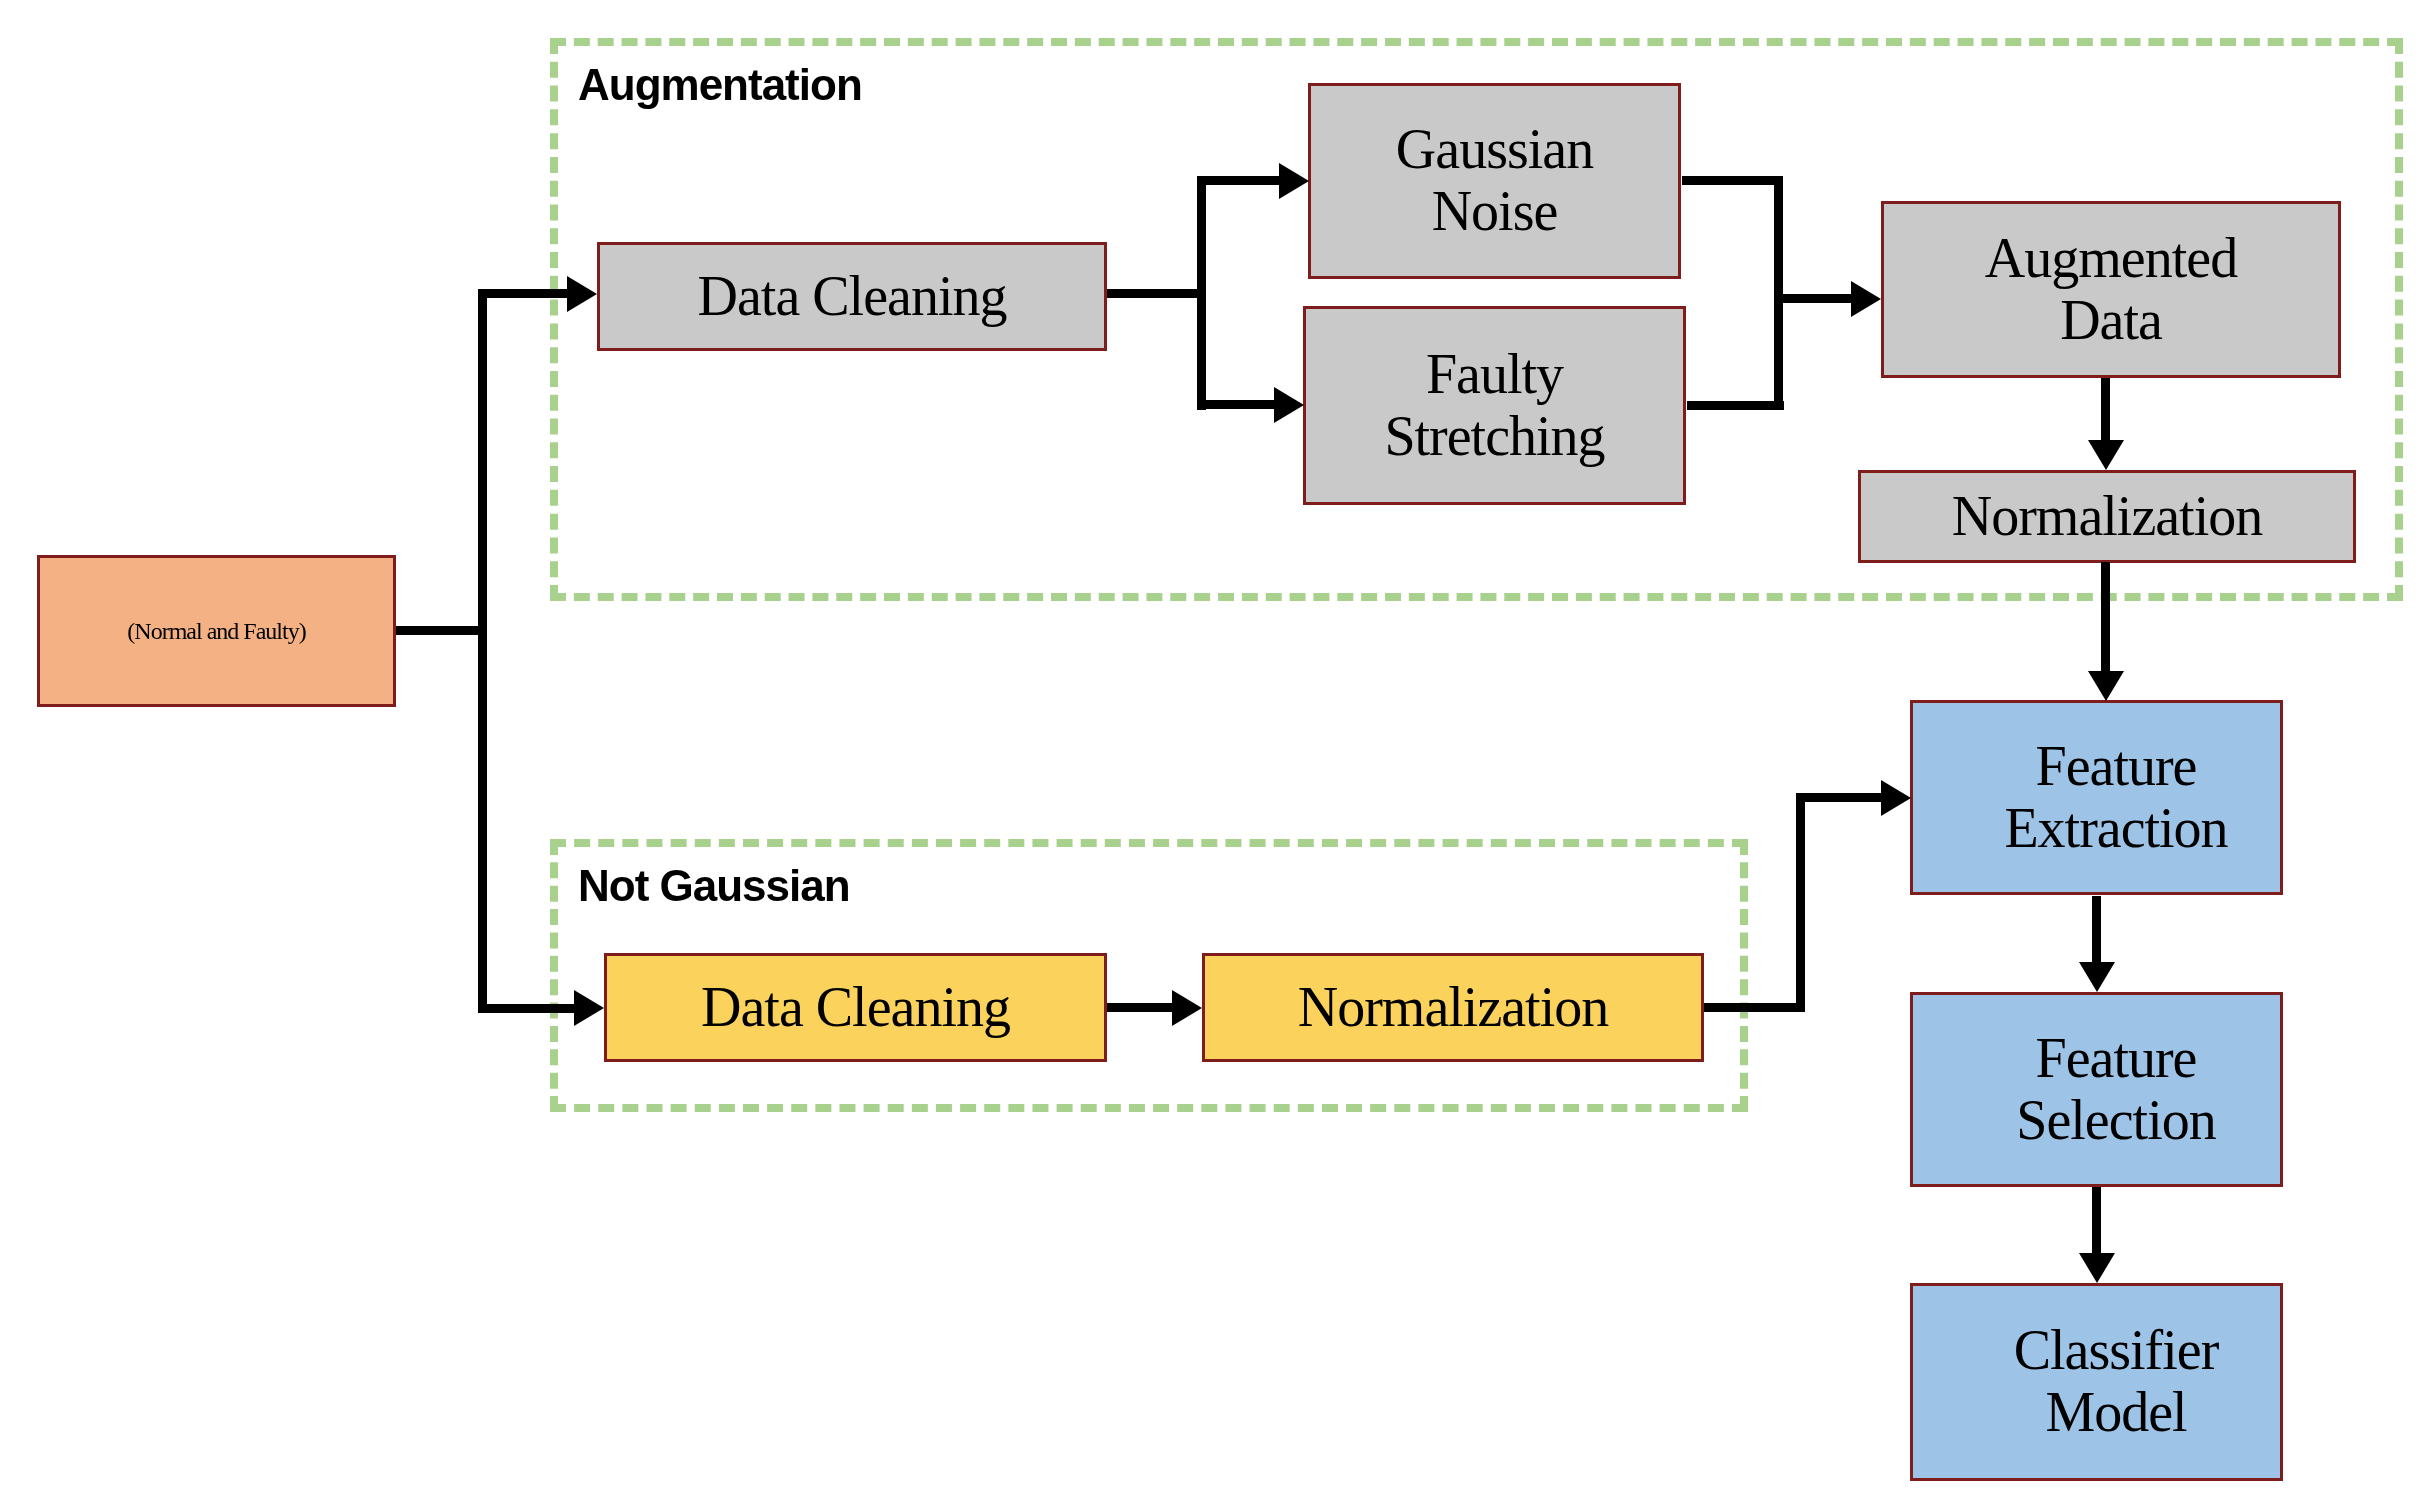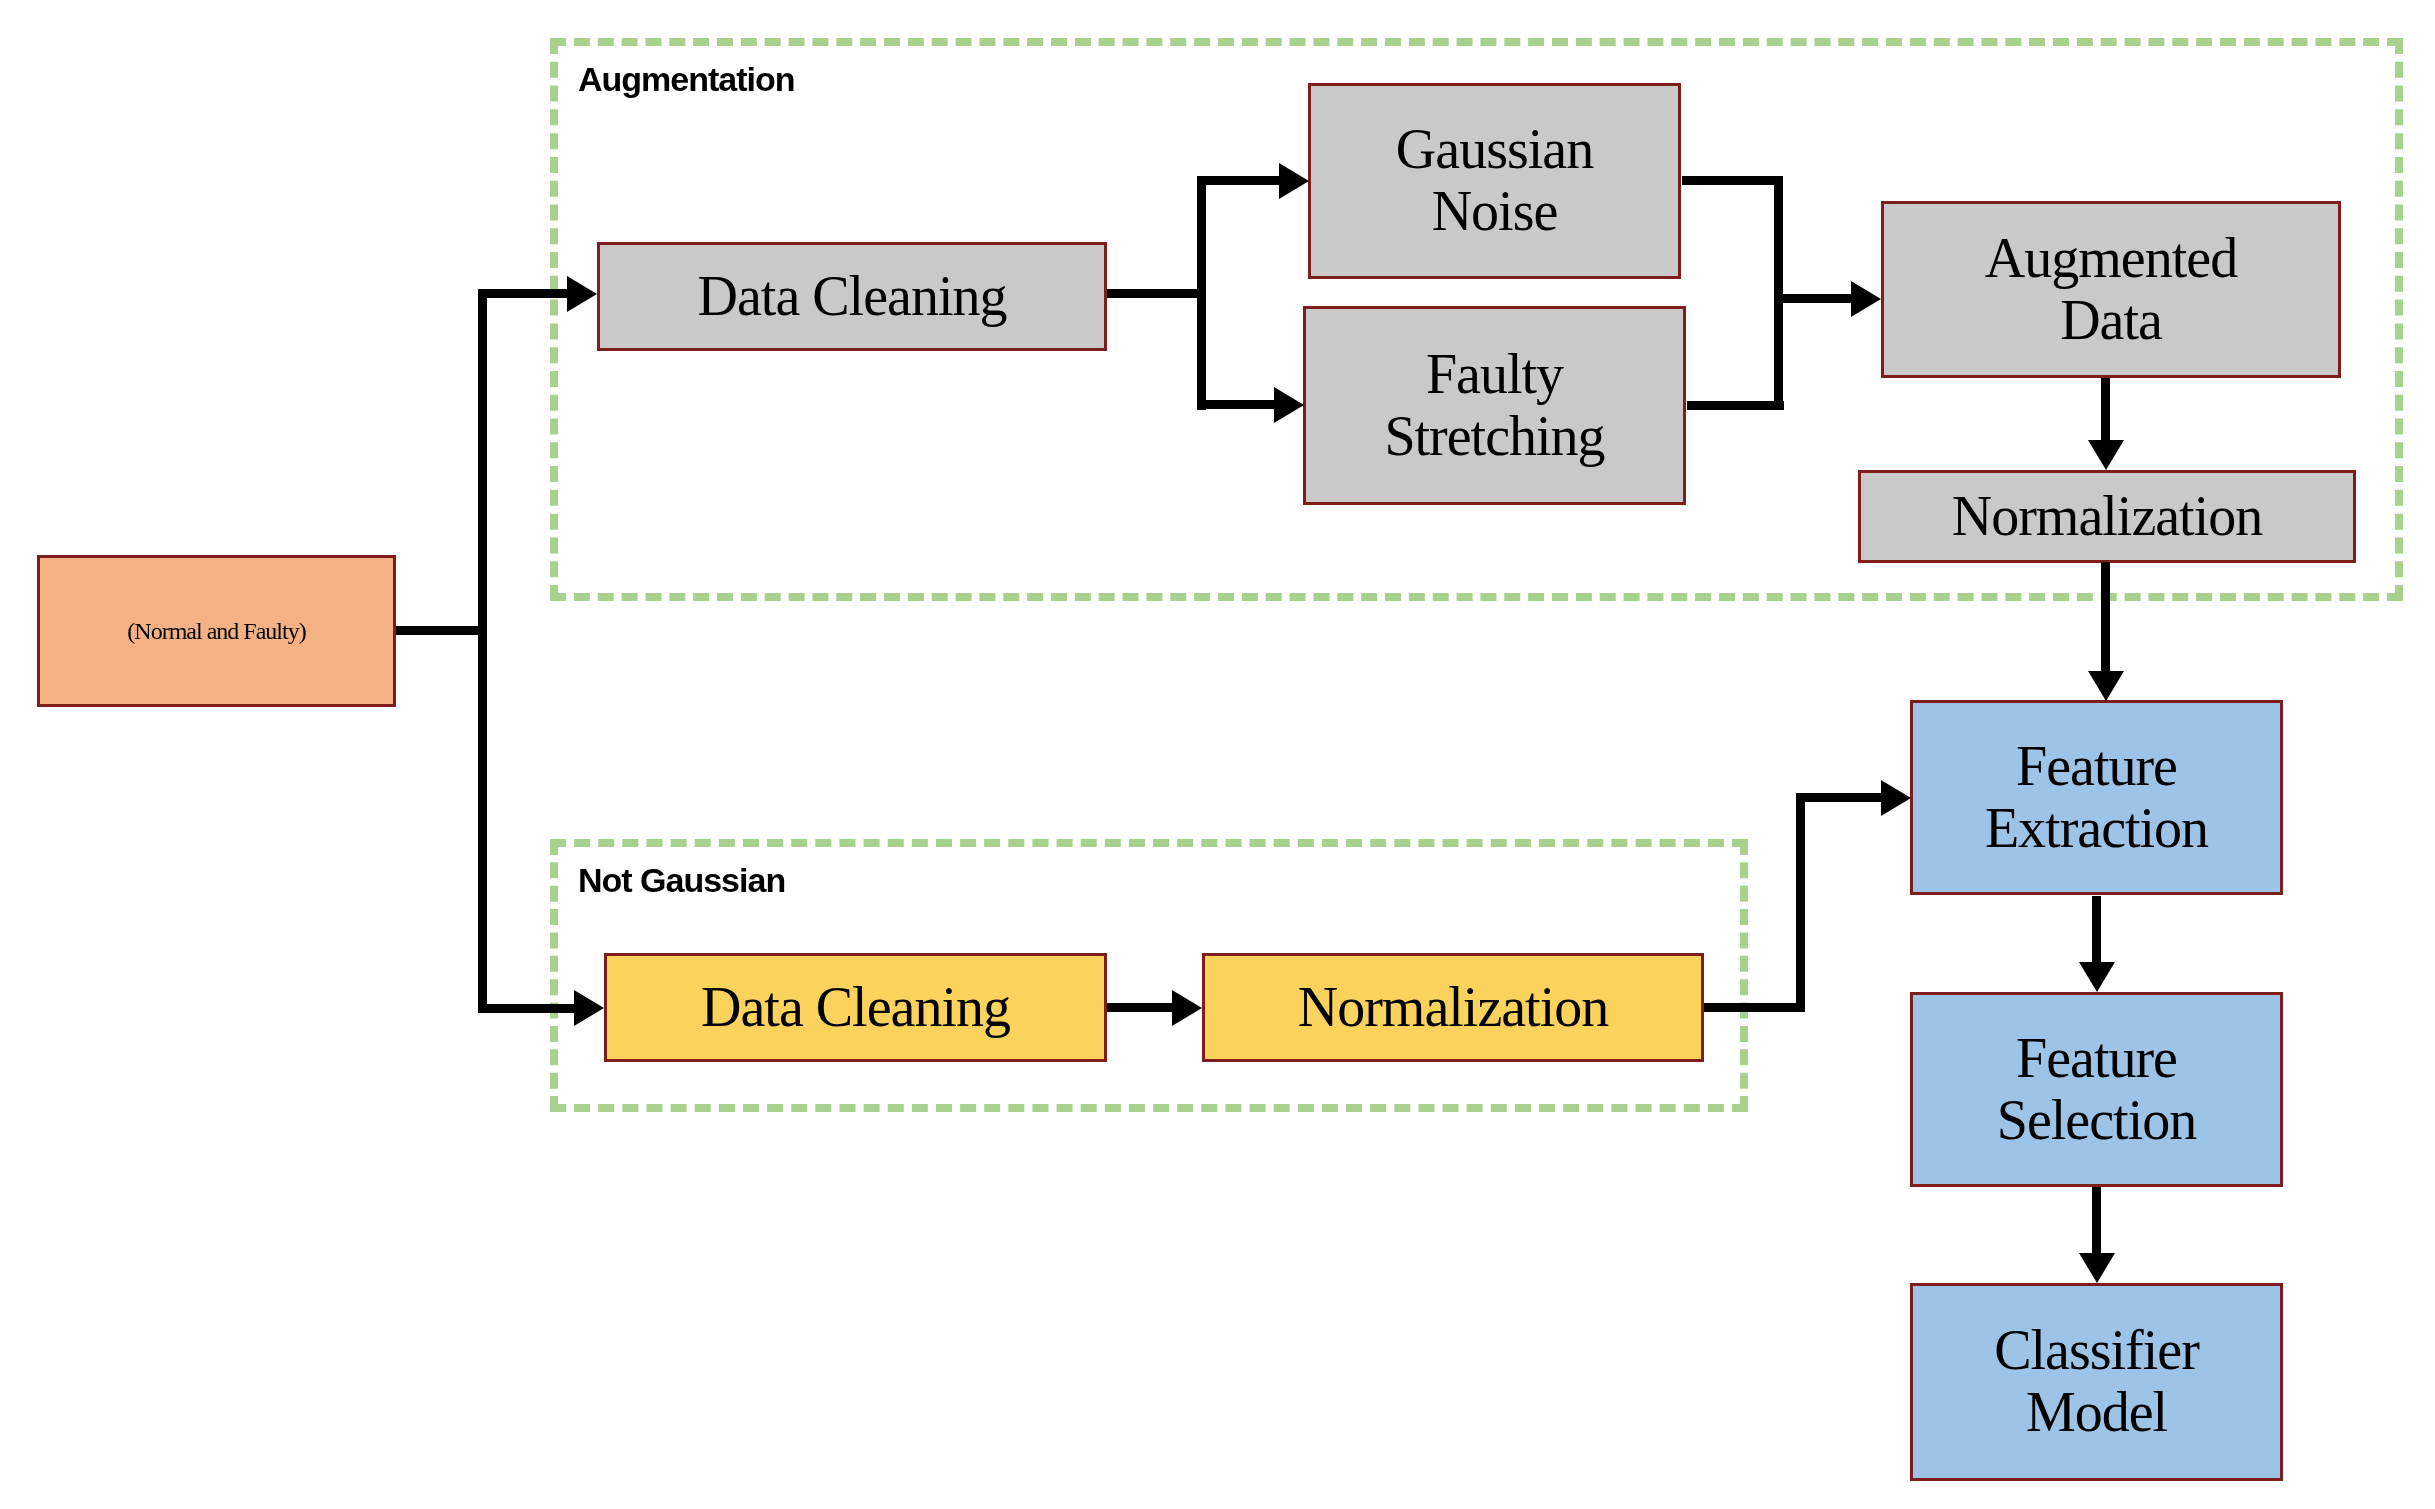--- a/index.html
+++ b/index.html
@@ -14,21 +14,21 @@
   
   .group{
     position:absolute;
     border:8px dashed #A9D18E;
     box-sizing:border-box;
     background:transparent;
   }
   .group-label{
     position:absolute;
     left:20px;top:14px;
-    font-size:34px;
+    font-size:44px;
     font-weight:700;
     letter-spacing:-1px;
     white-space:nowrap;
   }
   
   .node{
     position:absolute;
     box-sizing:border-box;
     border:3px solid #7f1d1d;
     display:flex;
@@ -39,21 +39,21 @@
     line-height:1.1;
     font-size:56px;
     letter-spacing:-1px;
     font-family:Liberation Serif, serif;
   }
   .node .label{display:block;}
   .node.wrap .label{max-width:328px;}
   .node.oneline .label{white-space:nowrap;}
   .gray{background:#C9C9C9;}
   .yellow{background:#FBD35C;}
-  .blue{background:#9DC3E6;}
+  .blue{background:#9DC3E6;align-items:flex-end;}
   .orange{background:#F4B183;}
   .raw-title{font-size:62px;line-height:1.05;letter-spacing:-1px;}
   .raw-sub{font-size:24px;line-height:1.2;letter-spacing:-1px;}
   
   .line{position:absolute;background:#000000;}
   .arrow-r{
     position:absolute;width:0;height:0;
     border-top:18px solid transparent;
     border-bottom:18px solid transparent;
     border-left:30px solid #000000;

